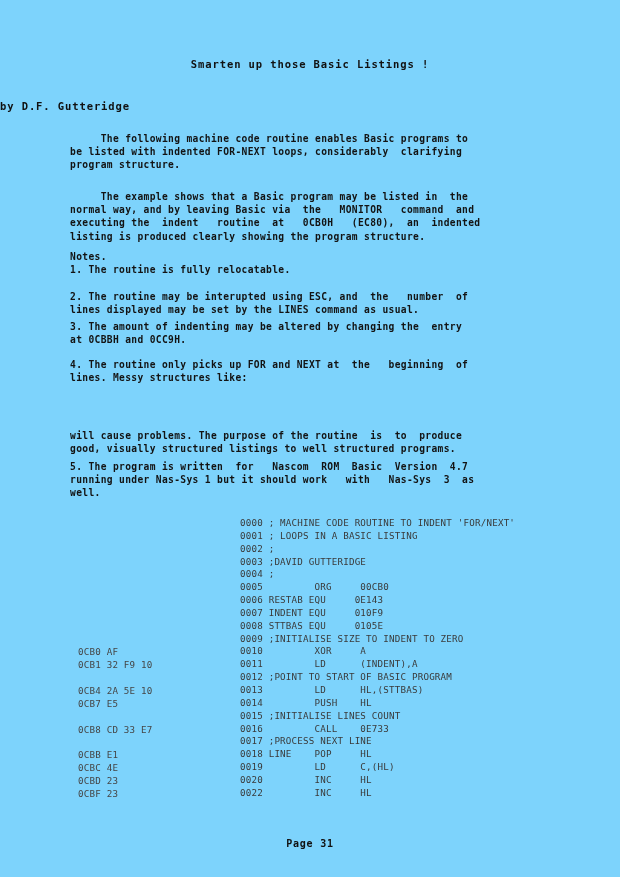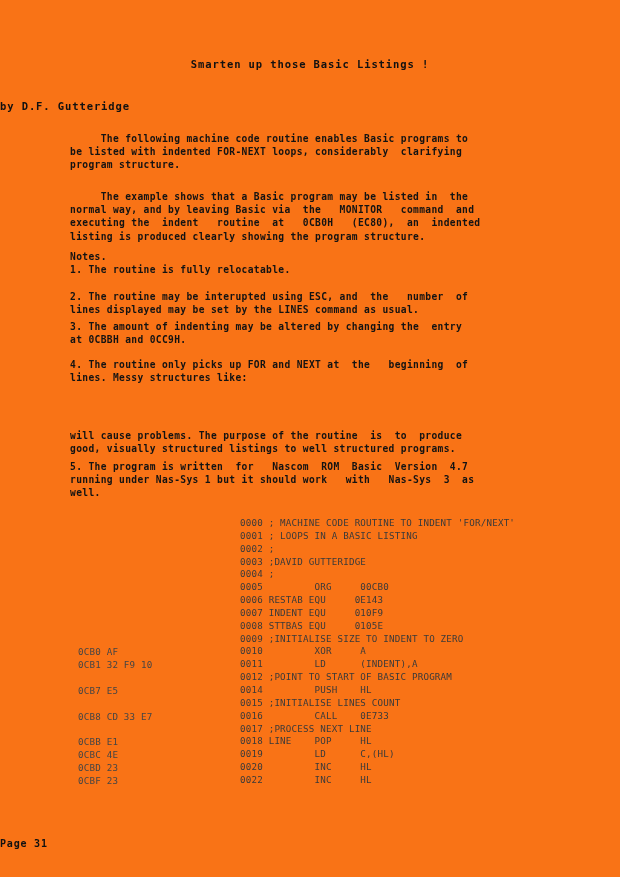--- a/index.html
+++ b/index.html
@@ -13,21 +13,21 @@
     position: relative;
     font-family: "DejaVu Sans Mono", monospace;
     color: #1a1a1a;
     overflow: hidden;
   }
   .page {
     position: absolute;
     left: 0; top: 0;
     width: 620px;
     height: 877px;
-    background: #f97316;
+    background: #7dd3fc;
   }
   
   .title {
     position: absolute;
     left: 0; top: 58px;
     width: 620px;
     text-align: center;
     font-family: "DejaVu Sans Mono", monospace;
     font-weight: bold;
     font-size: 10.5px;
@@ -91,21 +91,21 @@
     top: 14px;
     white-space: pre;
     color: #3a3a3a;
   }
   
   .footer {
     position: absolute;
     left: 0;
     top: 838px;
     width: 620px;
-    text-align: left;
+    text-align: center;
     font-family: "DejaVu Sans Mono", monospace;
     font-weight: bold;
     font-size: 10px;
     letter-spacing: 0.8px;
     color: #111;
   }
 </style>
 </head>
 <body>
 
@@ -191,20 +191,24 @@
     </div>
     <div class="lst-row">
       <span class="lst-hex">0CB1 32 F9 10</span>
       <span class="lst-src">0011         LD      (INDENT),A</span>
     </div>
     <div class="lst-row">
       <span class="lst-hex"></span>
       <span class="lst-src">0012 ;POINT TO START OF BASIC PROGRAM</span>
     </div>
     <div class="lst-row">
+      <span class="lst-hex">0CB4 2A 5E 10</span>
+      <span class="lst-src">0013         LD      HL,(STTBAS)</span>
+    </div>
+    <div class="lst-row">
       <span class="lst-hex">0CB7 E5</span>
       <span class="lst-src">0014         PUSH    HL</span>
     </div>
     <div class="lst-row">
       <span class="lst-hex"></span>
       <span class="lst-src">0015 ;INITIALISE LINES COUNT</span>
     </div>
     <div class="lst-row">
       <span class="lst-hex">0CB8 CD 33 E7</span>
       <span class="lst-src">0016         CALL    0E733</span>

